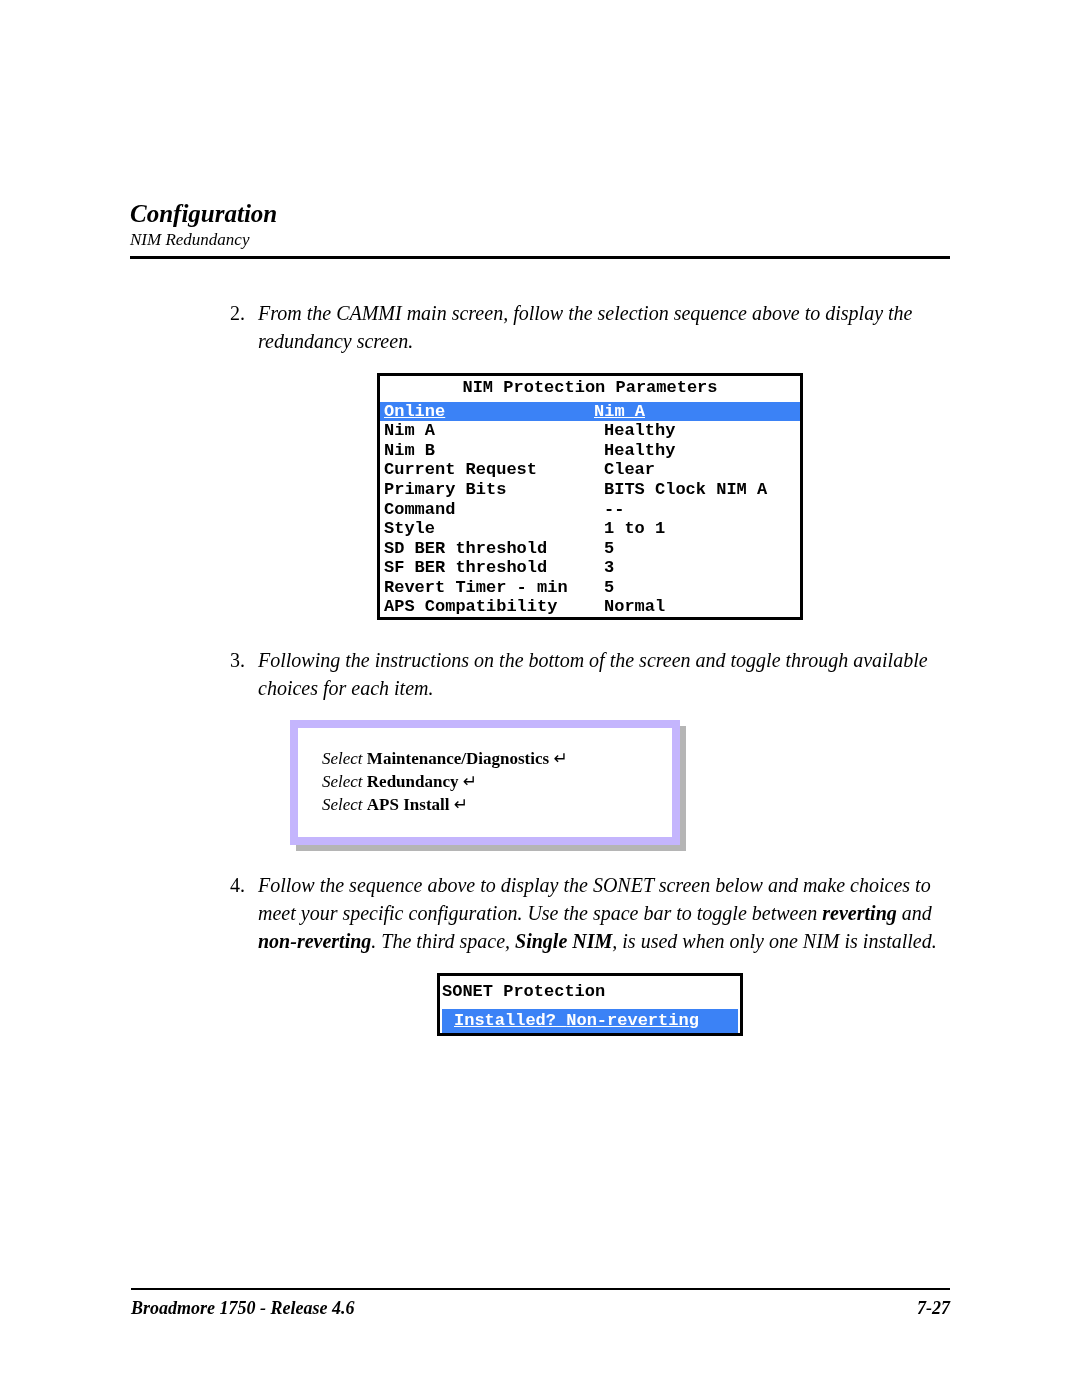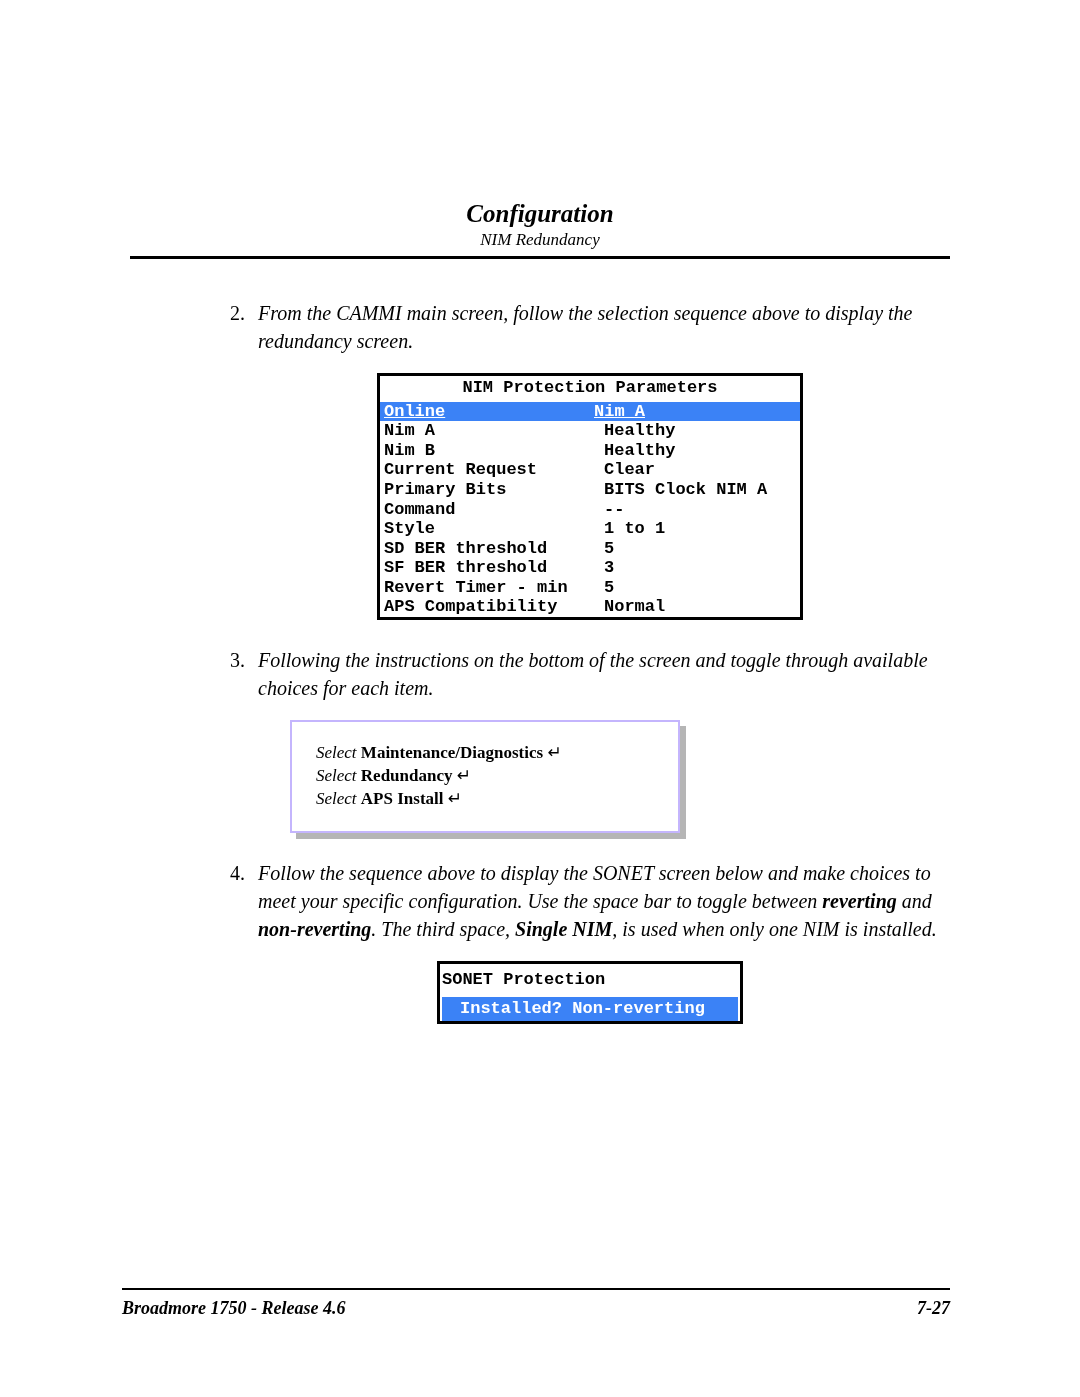--- a/index.html
+++ b/index.html
@@ -11,21 +11,21 @@
   }
   .page {
     width: 1080px;
     height: 1397px;
     position: relative;
     margin: 0 auto;
     padding: 200px 130px 80px 130px;
     box-sizing: border-box;
   }
   .header-block {
-    text-align: center;
+    text-align: left;
     margin-bottom: 6px;
   }
   .header-title {
     font-style: italic;
     font-weight: bold;
     font-size: 25px;
   }
   .header-sub {
     font-style: italic;
     font-size: 17px;
@@ -91,21 +91,21 @@
   }
   .select-shadow {
     position: absolute;
     top: 6px; left: 6px; right: -6px; bottom: -6px;
     background: #b5b5b5;
     z-index: 0;
   }
   .select-inner {
     position: relative;
     z-index: 1;
-    border: 2px solid #c4b5fd;
+    border: 8px solid #c4b5fd;
     background: #fff;
     padding: 20px 24px;
     font-size: 17px;
     line-height: 1.35;
   }
   .select-line { white-space: nowrap; }
   .it { font-style: italic; }
   .b { font-weight: bold; }
   .sonet-box {
     width: 300px;
@@ -114,28 +114,29 @@
   .sonet-title {
     text-align: left;
     padding: 4px 2px 6px 2px;
   }
   .sonet-row {
     padding: 0 2px;
     display: flex;
   }
   .sonet-row .inv {
     width: 100%;
-    padding: 0 18px;
+    text-decoration: underline;
+    padding: 0 12px;
     box-sizing: border-box;
   }
   .sonet-label {}
   .sonet-value {}
   .footer {
     position: absolute;
-    left: 122px;
+    left: 131px;
     right: 130px;
     bottom: 78px;
   }
   .footer-row {
     display: flex;
     justify-content: space-between;
     font-style: italic;
     font-weight: bold;
     font-size: 18px;
     margin-top: 6px;

